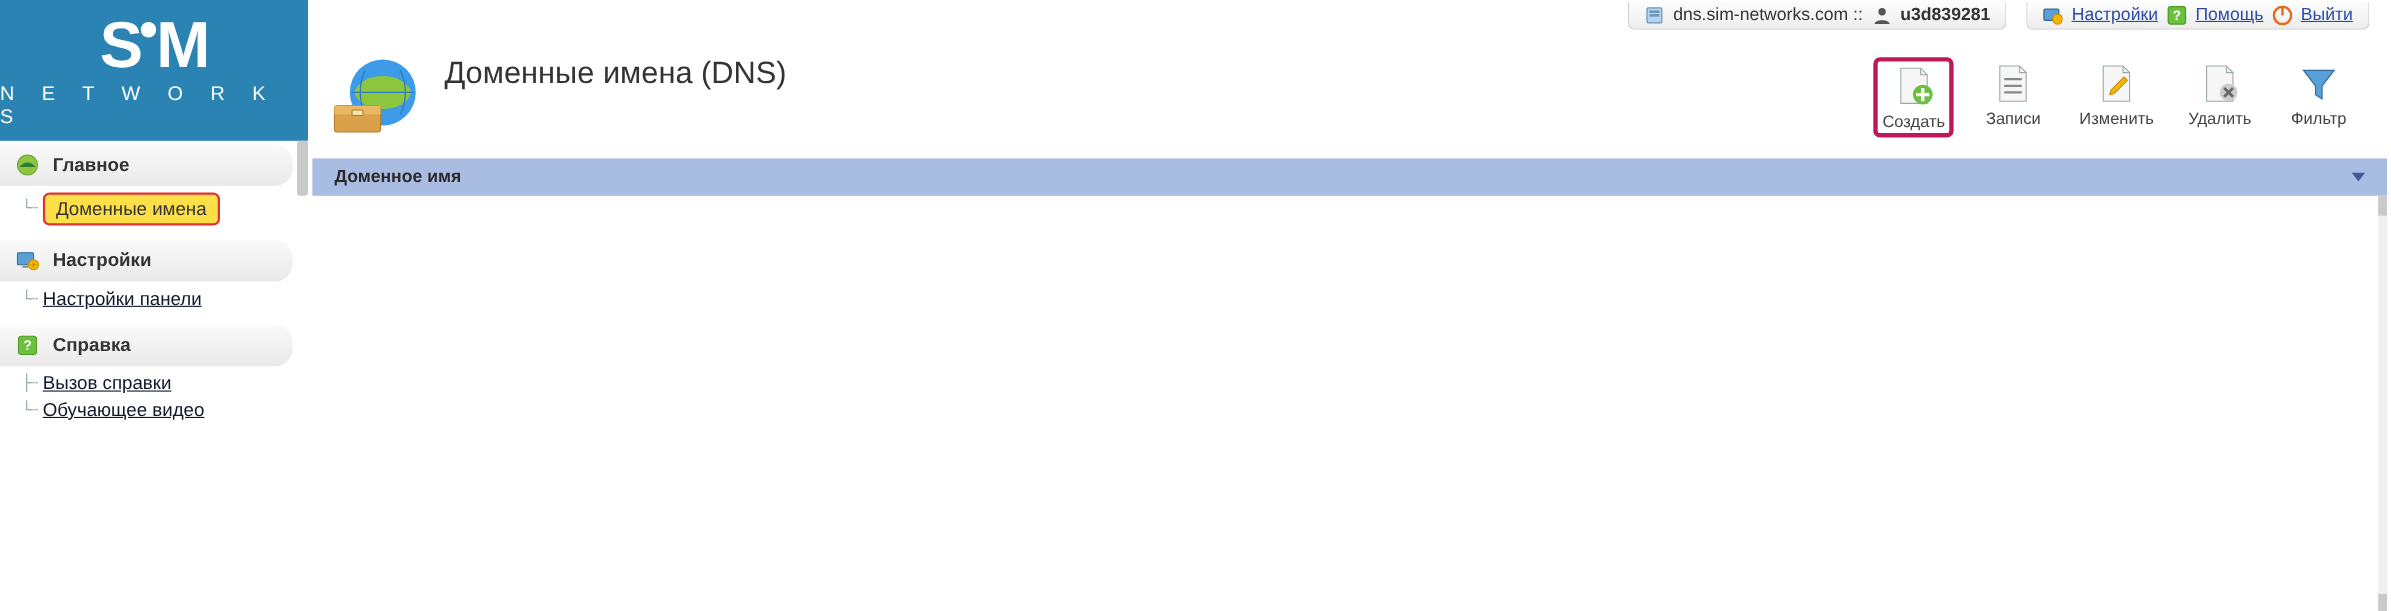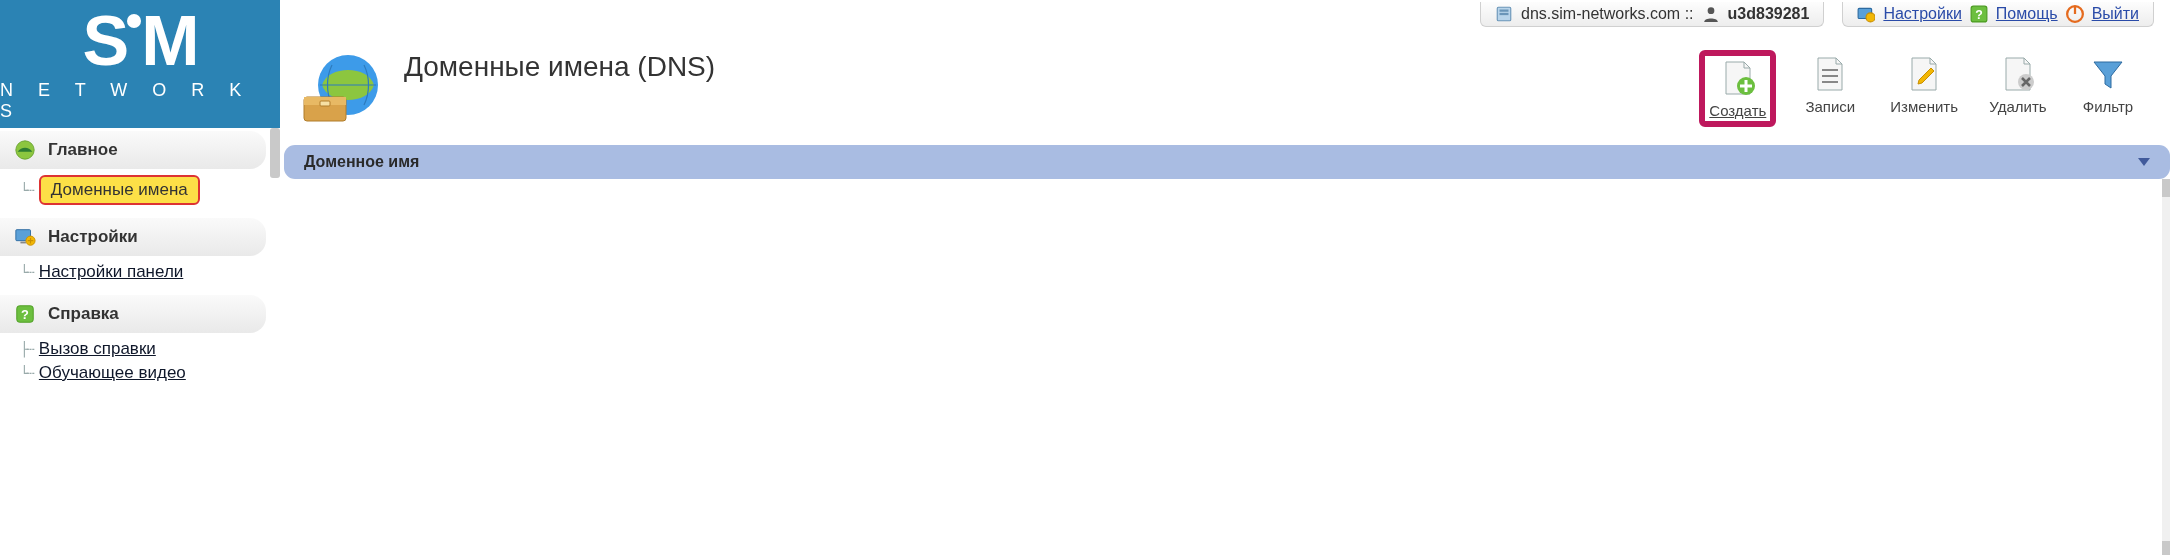--- a/index.html
+++ b/index.html
@@ -6,21 +6,21 @@
   body { font-family: Verdana, Tahoma, Arial, sans-serif; font-size: 15px; color: #333; background: #fff; width: 2174px; }
   a { color: #2a4ba8; }
 
   .layout { display: flex; width: 100%; }
 
   
   .sidebar { width: 280px; flex: 0 0 280px; background: #fff; position: relative; }
   .sidebar-scroll { position: absolute; top: 128px; right: 0; width: 10px; height: 50px; background: #c9c9c9; border-radius: 3px; }
 
   .logo-block { background: #2b83b4; height: 128px; display: flex; flex-direction: column; align-items: center; justify-content: center; color: #fff; }
-  .logo-top { font-size: 70px; font-weight: 800; letter-spacing: -2px; line-height: 1; font-family: Arial, sans-serif; }
+  .logo-top { font-size: 59px; font-weight: 800; letter-spacing: -2px; line-height: 1; font-family: Arial, sans-serif; }
   .logo-top .dot { display:inline-block; width:14px; height:14px; background:#fff; border-radius:50%; vertical-align: top; margin-top:8px; }
   .logo-sub { font-size: 18px; letter-spacing: 10px; font-weight: 400; margin-top: 4px; }
 
   .nav-group-hdr { background: linear-gradient(#fafafa,#e9e9e9); padding: 8px 10px 8px 14px; display:flex; align-items:center; gap:12px; font-weight:700; font-size:17px; border-radius: 0 16px 16px 0; margin: 3px 14px 4px 0; }
   .nav-group-hdr .ic { width:22px; height:22px; display:inline-flex; align-items:center; justify-content:center; }
   .nav-tree { padding: 0 0 8px 20px; }
   .tree-row { display:flex; align-items:center; gap:6px; padding: 2px 0; }
   .tree-branch { color:#9aa; font-family: monospace; font-size:14px; letter-spacing:-2px; }
   .tree-link { color:#0f172a; text-decoration: underline; font-size:17px; cursor:pointer; }
   .tree-sel { border:2px solid #d33; border-radius:6px; padding:3px 10px; background:#fde047; font-size:17px; cursor:pointer; }
@@ -33,24 +33,24 @@
   .topbar a { text-decoration: underline; }
   .ic16 { width:18px; height:18px; display:inline-flex; }
 
   .page-head { display:flex; align-items:center; justify-content:space-between; padding: 22px 30px 18px 22px; }
   .page-title-wrap { display:flex; align-items:flex-start; gap:22px; }
   .page-title { font-size:28px; font-weight:400; color:#333; }
   .icon-big { width:80px; height:76px; position:relative; }
 
   .toolbar { display:flex; align-items:flex-start; gap:18px; }
   .tb-btn { display:flex; flex-direction:column; align-items:center; gap:4px; font-size:15px; color:#444; cursor:pointer; padding:4px 6px; min-width:72px; }
-  .tb-btn.hl { border:6px solid #be185d; border-radius:6px; padding:2px 4px;text-decoration:underline; }
+  .tb-btn.hl { border:4px solid #be185d; border-radius:6px; padding:2px 4px; }
   .tb-ico { width:40px; height:40px; display:flex; align-items:center; justify-content:center; }
 
-  .grid-head { background:#a9bce2; color:#2a2a2a; font-weight:700; font-size:16px; padding:8px 20px; margin: 0 4px; display:flex; align-items:center; justify-content:space-between;border-radius:11px; }
+  .grid-head { background:#a9bce2; color:#2a2a2a; font-weight:700; font-size:16px; padding:8px 20px; margin: 0 4px; display:flex; align-items:center; justify-content:space-between; }
   .grid-head .drop { width:0; height:0; border-left:6px solid transparent; border-right:6px solid transparent; border-top:8px solid #415a9b; }
   .grid-body { height: 380px; position:relative; }
   .grid-body .vscroll { position:absolute; right:4px; top:0; bottom:0; width:8px; background:#f0f0f0; }
   .grid-body .vscroll .thumb-t { position:absolute; top:0; width:100%; height:18px; background:#c9c9c9; }
   .grid-body .vscroll .thumb-b { position:absolute; bottom:0; width:100%; height:18px; background:#c9c9c9; }
 
 </style>
 </head>
 <body>
 

